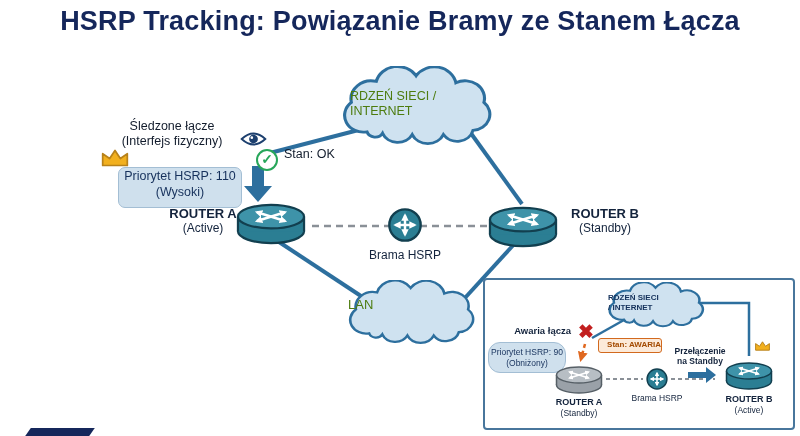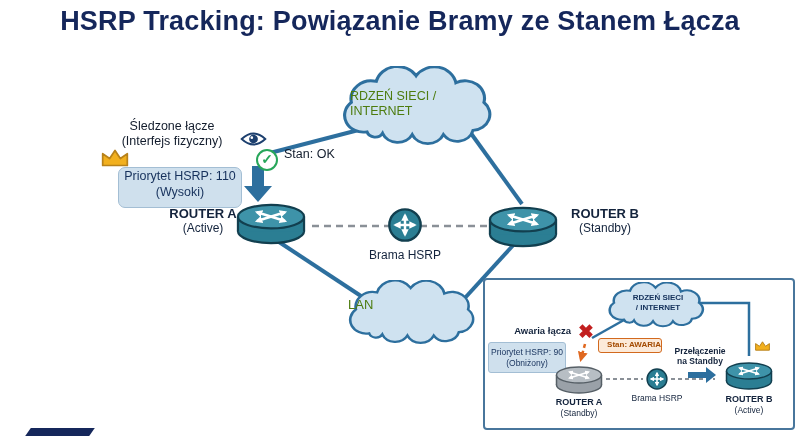--- a/index.html
+++ b/index.html
@@ -11,25 +11,25 @@
   .router-name{font-size:13px;font-weight:bold;color:#13233c;text-align:center;line-height:15px;}
   .router-sub{font-size:12px;color:#13233c;text-align:center;line-height:14px;}
   .note{font-size:12.5px;color:#121c2c;line-height:15px;}
   .callout{background:#cfe0ed;border:1.5px solid #a3bed4;border-radius:7px;color:#16315c;
            text-align:center;font-size:12.5px;line-height:16px;box-sizing:border-box;}
   .check-badge{width:22px;height:22px;border-radius:50%;background:#fff;border:2.5px solid #27a65a;
                color:#27a65a;font-size:14px;font-weight:bold;text-align:center;line-height:16px;box-sizing:border-box;}
   .x-badge{color:#c21f1f;font-size:19px;font-weight:bold;line-height:20px;text-align:center;}
   .inset{left:483px;top:278px;width:312px;height:152px;border:2px solid #48769c;border-radius:4px;
          background:#ffffff;box-sizing:border-box;}
-  .i-cloud-label{font-size:8px;font-weight:bold;color:#13305a;text-align:center;line-height:10px;}
+  .i-cloud-label{font-size:8px;font-weight:bold;color:#13305a;text-align:left;line-height:10px;}
   .i-name{font-size:9px;font-weight:bold;color:#13233c;text-align:center;line-height:11px;}
   .i-sub{font-size:8.5px;color:#13233c;text-align:center;line-height:10px;}
   .i-note{font-size:9.5px;font-weight:bold;color:#13233c;line-height:12px;}
-  .i-callout{background:#cfe0ed;border:1px solid #a3bed4;border-radius:3px;color:#16315c;
+  .i-callout{background:#cfe0ed;border:1px solid #a3bed4;border-radius:12px;color:#16315c;
              text-align:center;font-size:8.5px;line-height:11px;box-sizing:border-box;padding-top:4px;}
   .warn-callout{background:#fcead9;border:1.5px solid #d2691e;border-radius:3px;color:#a34a00;
                 font-size:8px;font-weight:bold;text-align:right;line-height:11px;box-sizing:border-box;}
   .i-small{font-size:8.5px;font-weight:bold;color:#13233c;text-align:center;line-height:10px;}
 </style>
 </head>
 <body>
 
 <div id="canvas">
 

